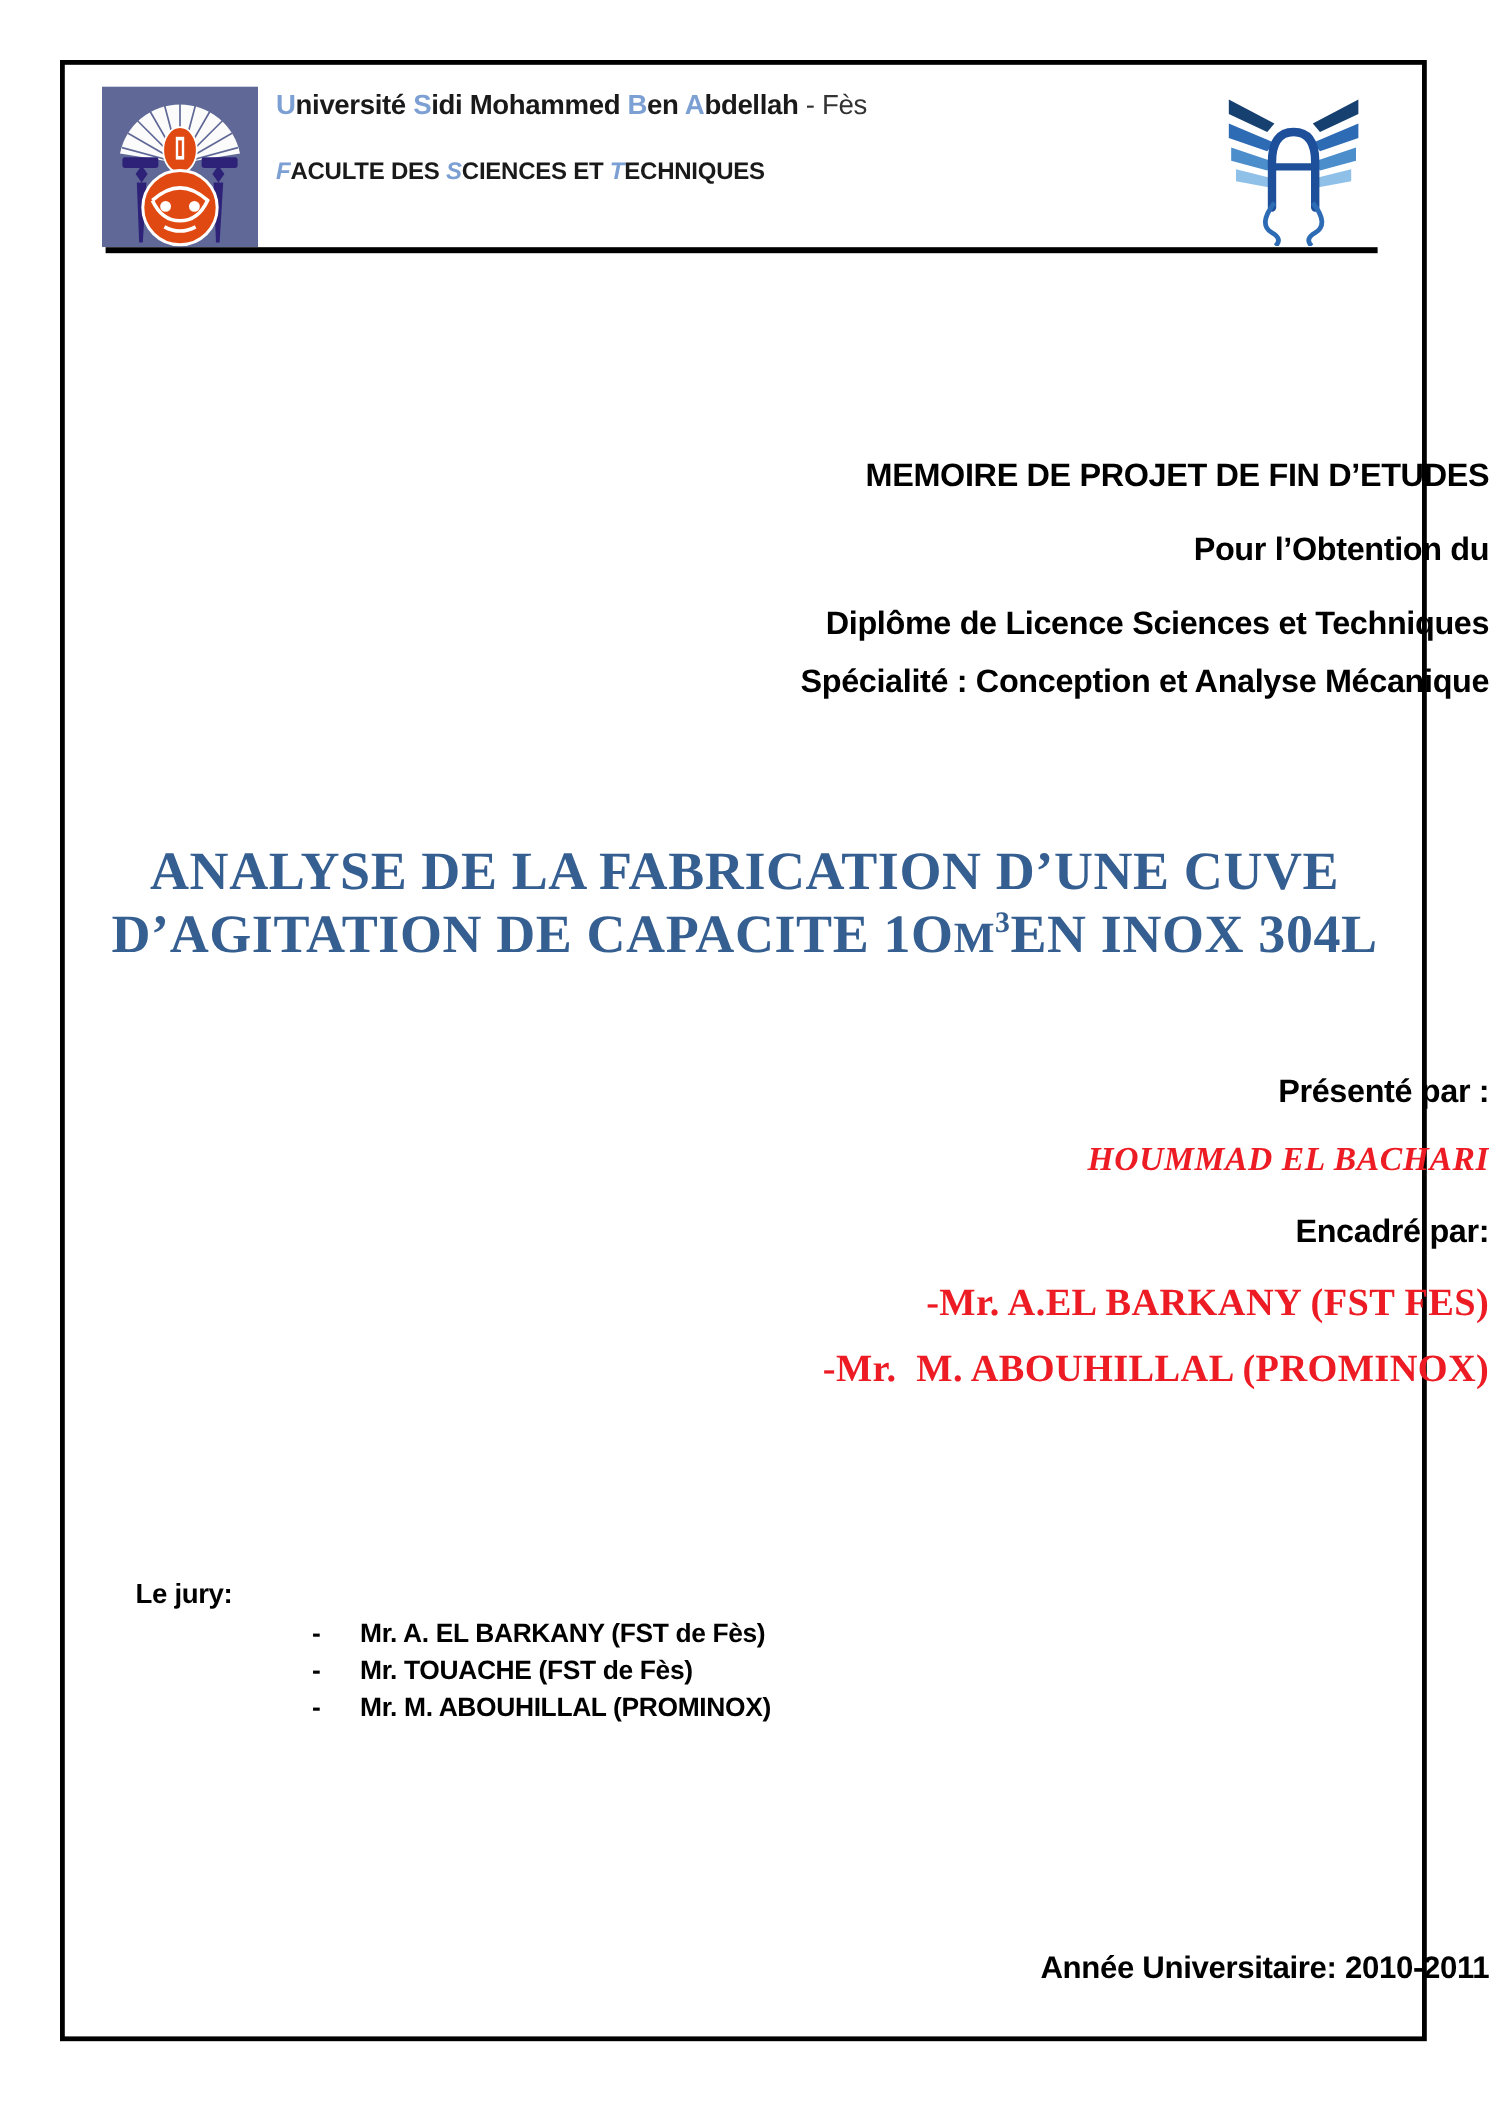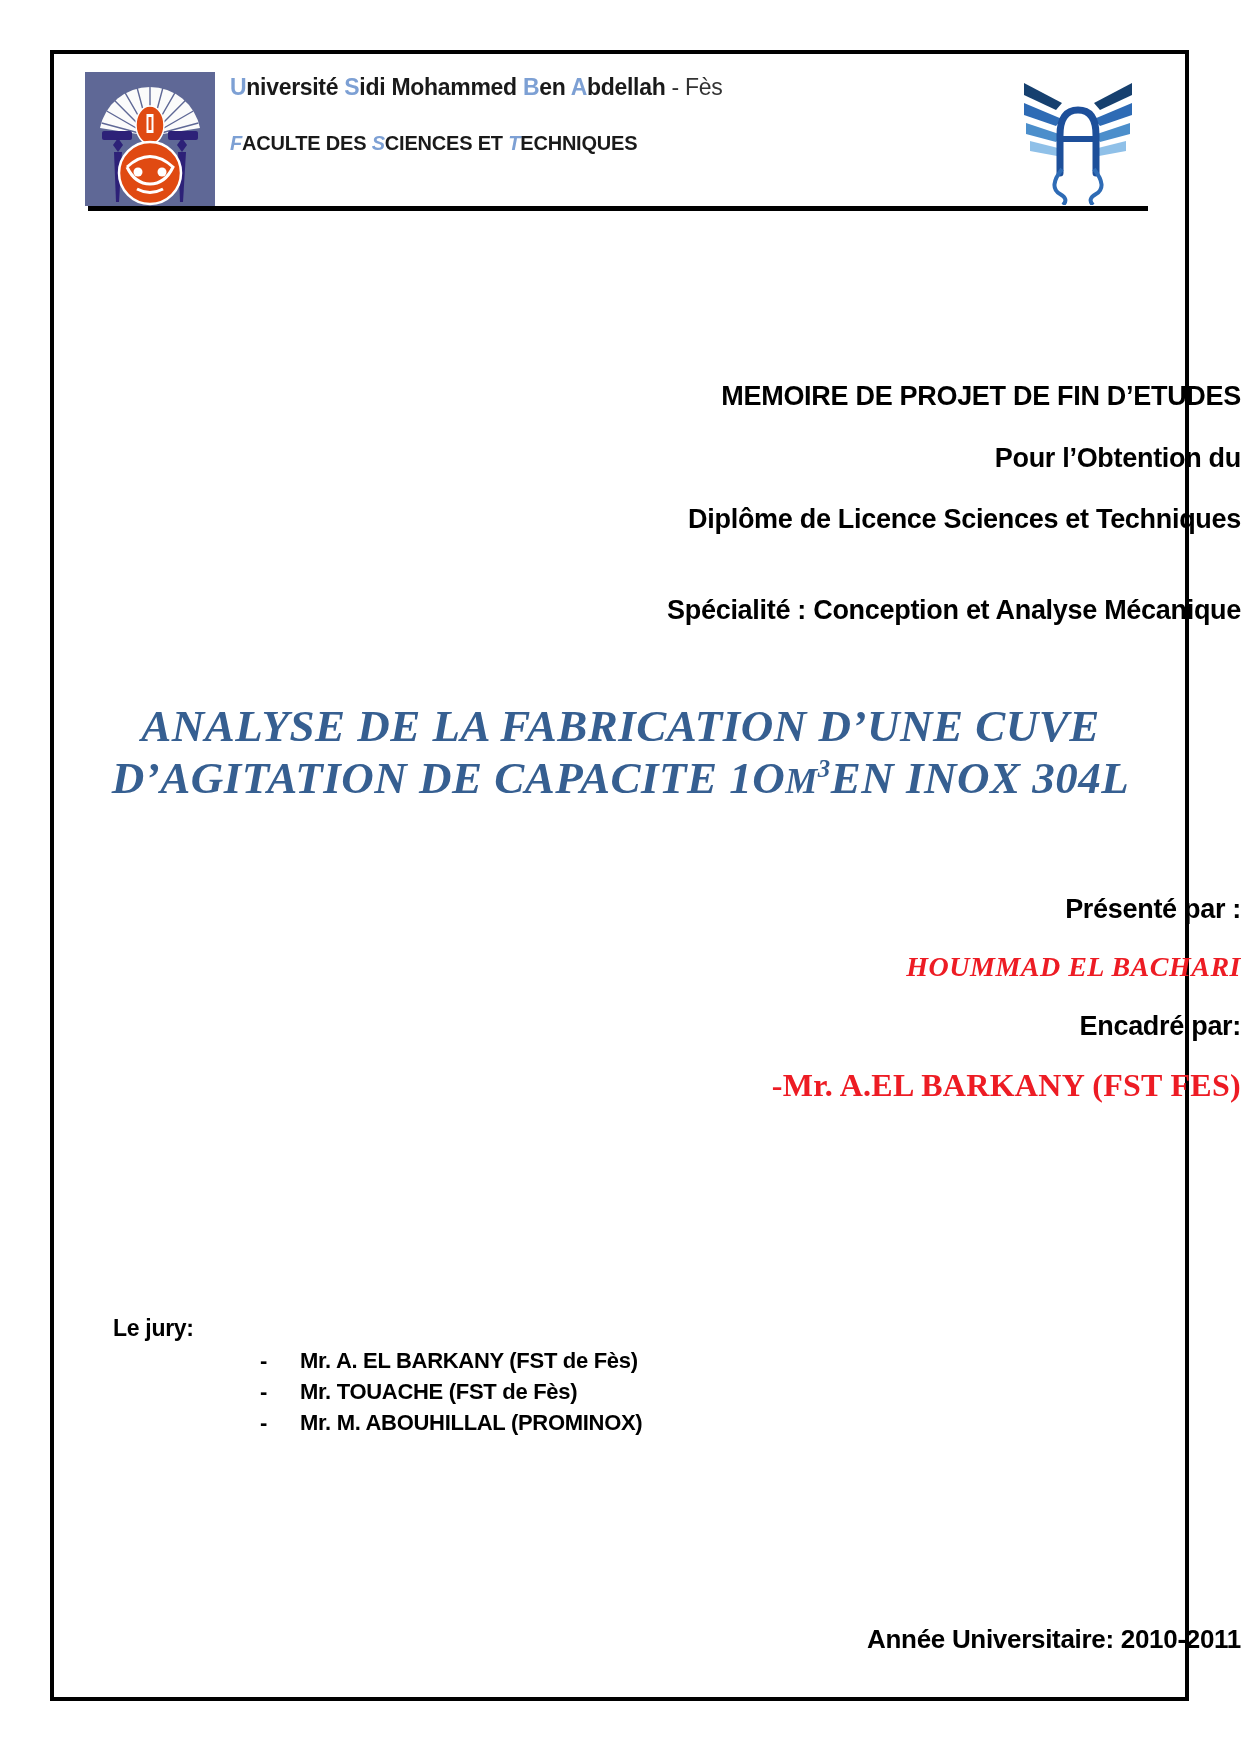--- a/index.html
+++ b/index.html
@@ -40,26 +40,26 @@
   }
   .cline{
     position:absolute;left:0;right:0;text-align:right;
     color:#000000;white-space:pre-wrap;letter-spacing:-0.3px;
   }
   .sans-b{font-weight:bold;font-size:27px;}
   .sans-bi{font-weight:bold;font-size:27px;}
   .memoire{top:381px;}
   .pour{top:443px;}
   .diplome{top:504px;}
-  .specialite{top:595px;padding-left:32px;}
+  .specialite{top:553px;padding-left:32px;}
   .main-title{
     position:absolute;left:0;right:0;top:700px;
     text-align:center;
     font-family:"Liberation Serif", serif;
-    font-weight:bold;font-style:italic;
+    font-weight:bold;
     font-size:45px;line-height:52px;
     color:#365f91;letter-spacing:0.5px;
   }
   .tsmall{font-size:0.80em;}
   .tsup{vertical-align:super;font-size:0.55em;line-height:0;}
   .presente{top:894px;}
   .author{
     top:951px;
     font-family:"Liberation Serif", serif;
     font-weight:bold;font-style:italic;
@@ -153,20 +153,21 @@
 
   <div class="main-title">
     <div>ANALYSE DE LA FABRICATION D’UNE CUVE</div>
     <div><span>D’AGITATION DE CAPACITE 1O</span><span class="tsmall">M</span><span class="tsup">3</span><span>EN INOX 304L</span></div>
   </div>
 
   <div class="cline sans-bi presente">Présenté par :</div>
   <div class="cline author">HOUMMAD EL BACHARI</div>
   <div class="cline sans-bi encadre">Encadré par:</div>
   <div class="cline supervisor sup1">-Mr. A.EL BARKANY (FST FES)</div>
+  <div class="cline supervisor sup2">-Mr.  M. ABOUHILLAL (PROMINOX)</div>
 
   <div class="jury-label">Le jury:</div>
   <div class="jury-list">
     <div class="jury-row">
       <span class="jury-dash">-</span>
       <span class="jury-text">Mr. A. EL BARKANY (FST de Fès)</span>
     </div>
     <div class="jury-row">
       <span class="jury-dash">-</span>
       <span class="jury-text">Mr. TOUACHE (FST de Fès)</span>

